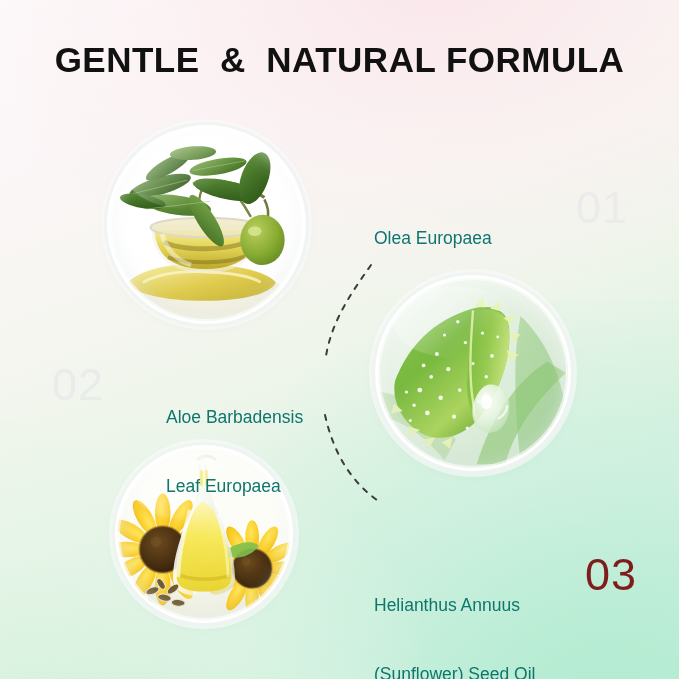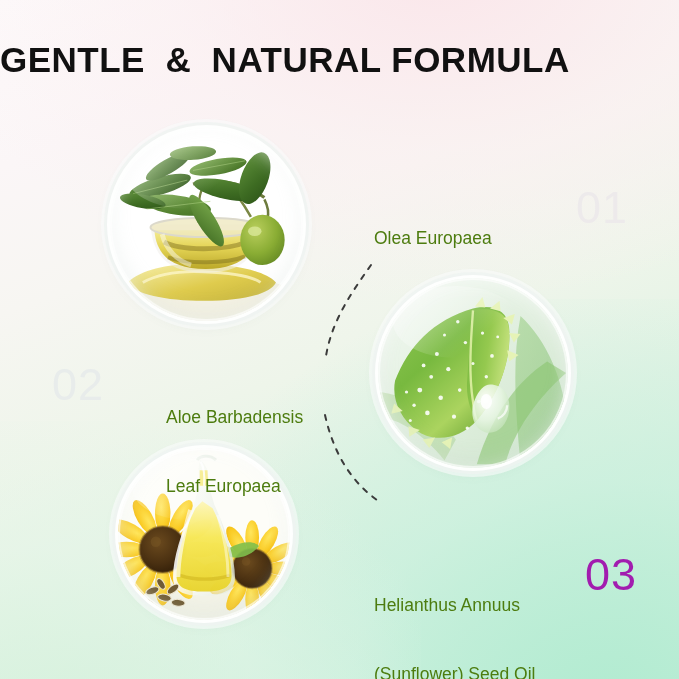--- a/index.html
+++ b/index.html
@@ -67,21 +67,21 @@
                 rgba(229,246,232,0.5) 44%,
                 rgba(244,251,246,0) 78%);
   }
 
   
   .heading {
     position: absolute;
     left: 0;
     top: 40px;
     width: 679px;
-    text-align: left;
+    text-align: center;
     font-family: "Liberation Sans", sans-serif;
     font-size: 35px;
     font-weight: 700;
     letter-spacing: 0.5px;
     color: #111111;
     white-space: pre;
   }
 
   
   .connectors {
@@ -134,39 +134,39 @@
   #jar-sun     { left: 118px; top: 448px; width: 172px; height: 172px; }
 
   .scene { position: absolute; inset: 0; }
 
   
   .label {
     position: absolute;
     font-family: "Liberation Sans", sans-serif;
     font-size: 17.5px;
     line-height: 23px;
-    color: #4d7c0f;
+    color: #0f766e;
     white-space: pre;
   }
   .num {
     position: absolute;
     font-family: "Liberation Sans", sans-serif;
     font-size: 45px;
     font-weight: 400;
     color: #ebe9e9;
     letter-spacing: 1px;
     line-height: 1;
   }
   #num-01 { left: 576px; top: 185px; color: #edeaeb; }
   #label-01 { left: 374px; top: 181px; }
 
   #num-02 { left: 52px; top: 362px; color: #e8eceb; }
   #label-02 { left: 126px; top: 360px; margin-left: 40px; }
 
-  #num-03 { left: 585px; top: 552px; color: #a21caf; }
+  #num-03 { left: 585px; top: 552px; color: #7f1d1d; }
   #label-03 { left: 374px; top: 548px; }
 </style>
 </head>
 <body>
 
 <div id="poster">
 
   <div class="bg-base"></div>
   <div class="bg-pink"></div>
   <div class="bg-mint"></div>

